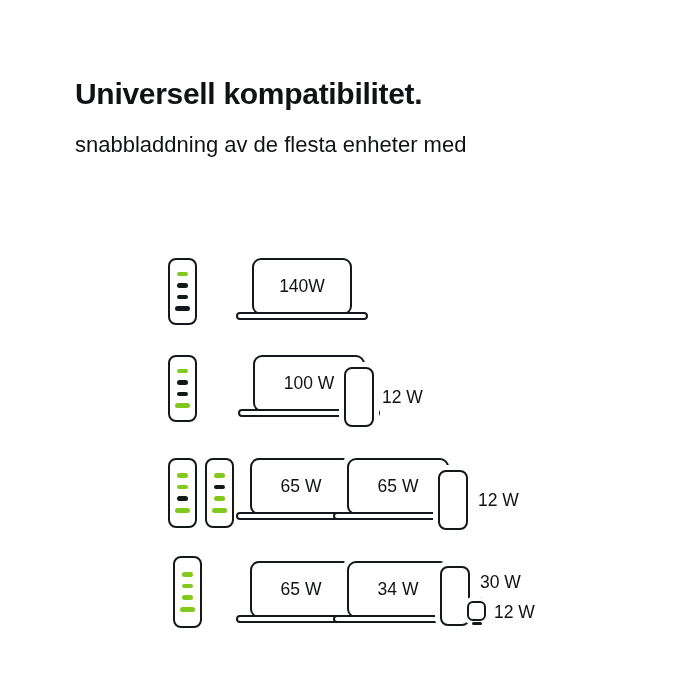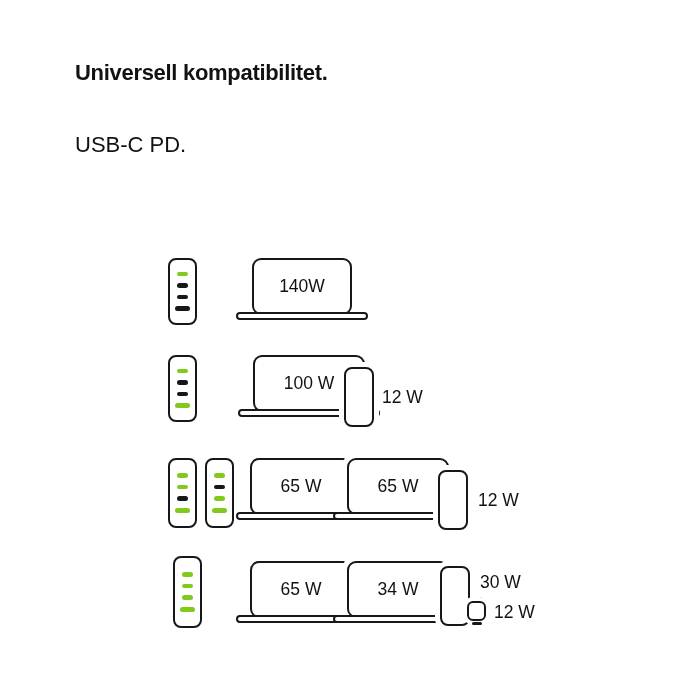--- a/index.html
+++ b/index.html
@@ -7,22 +7,22 @@
   body {
     position:relative;
     overflow:hidden;
     background:var(--background,#fff);
     color:var(--text,#111);
     font-family:"Liberation Sans", sans-serif;
   }
   .abs { position:absolute; }
 
   .title {
-    left:75px; top:60px;
-    font-size:22px; font-weight:700; letter-spacing:-0.3px;
+    left:75px; top:77px;
+    font-size:30px; font-weight:700; letter-spacing:-0.3px;
   }
   .desc {
     left:75px; top:131px;
     font-size:22px; line-height:28.5px; font-weight:400;
   }
   .desc span { display:block; }
 
   
   .charger {
     position:absolute;
@@ -83,21 +83,21 @@
   .sidelabel { position:absolute; font-size:17.5px; color:var(--text,#111); white-space:nowrap; }
 </style>
 </head>
 <body>
 
 <main>
 
   <h1 class="abs title">Universell kompatibilitet.</h1>
 
   <p class="abs desc">
-    <span>USB-C PD.</span>
+    <span>snabbladdning av de flesta enheter med</span>
   </p>
 
   <section>
     <div class="charger" style="left:168px; top:258px; height:67px;">
       <span class="port" data-port="green"></span>
       <span class="port" data-port="dark"></span>
       <span class="port" data-port="dark"></span>
       <span class="port" data-port="dark"></span>
     </div>
     <div class="laptop" style="left:252px; top:258px; width:100px;">

